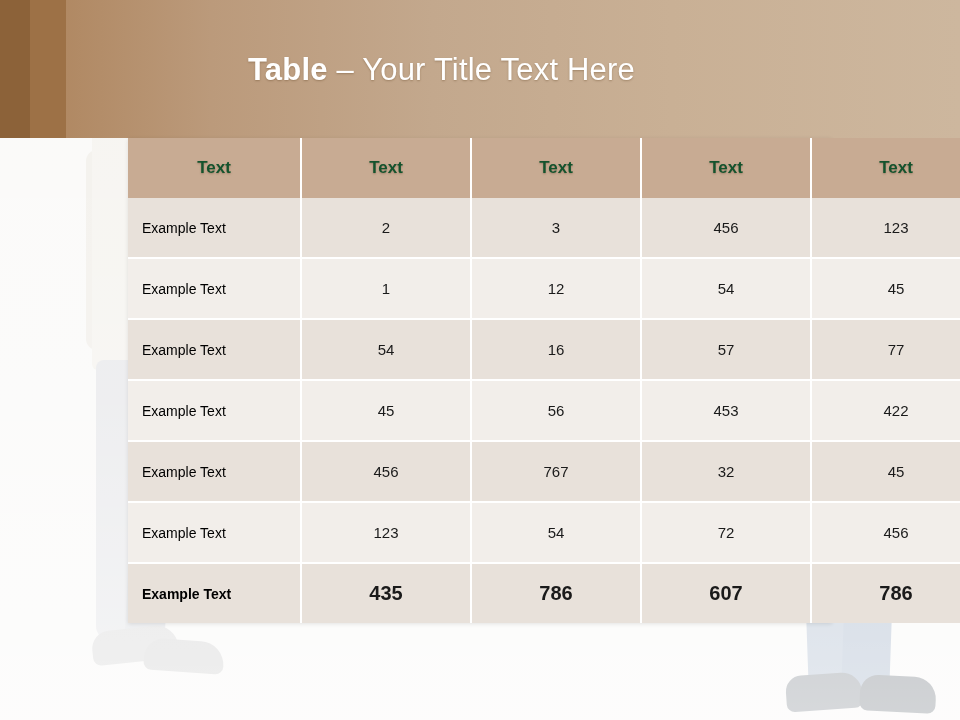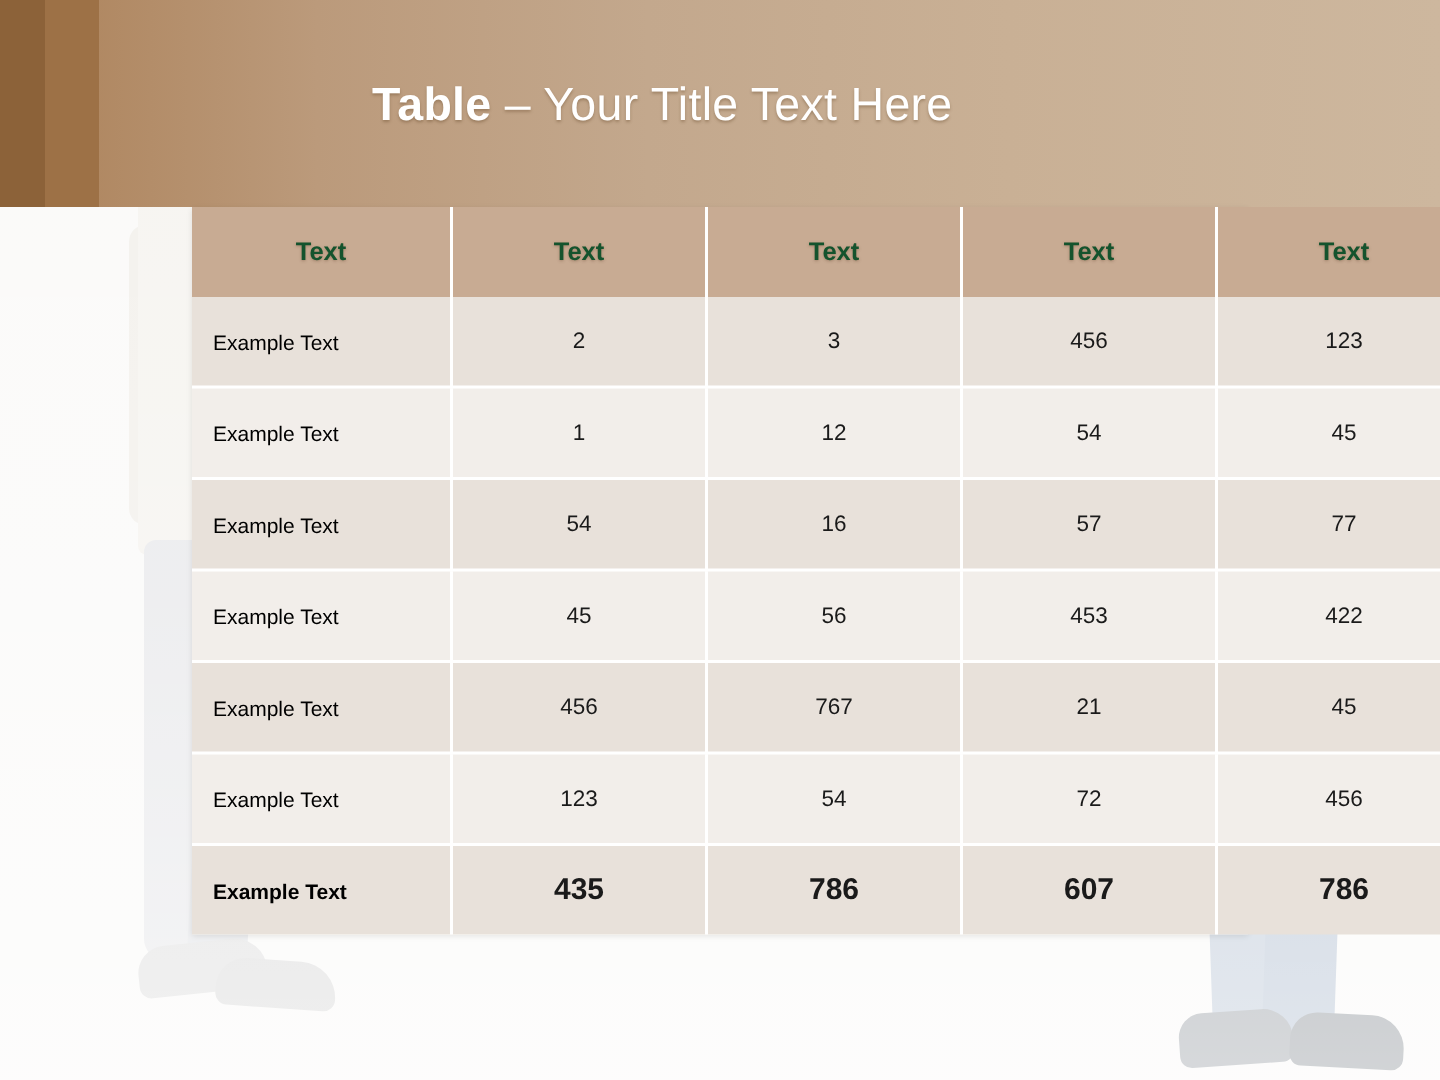--- a/index.html
+++ b/index.html
@@ -365,21 +365,21 @@
           <td class="label-cell">Example Text</td>
           <td>45</td>
           <td>56</td>
           <td>453</td>
           <td>422</td>
         </tr>
         <tr class="row-odd">
           <td class="label-cell">Example Text</td>
           <td>456</td>
           <td>767</td>
-          <td>21</td>
+          <td>32</td>
           <td>45</td>
         </tr>
         <tr class="row-even">
           <td class="label-cell">Example Text</td>
           <td>123</td>
           <td>54</td>
           <td>72</td>
           <td>456</td>
         </tr>
         <tr class="row-last">

